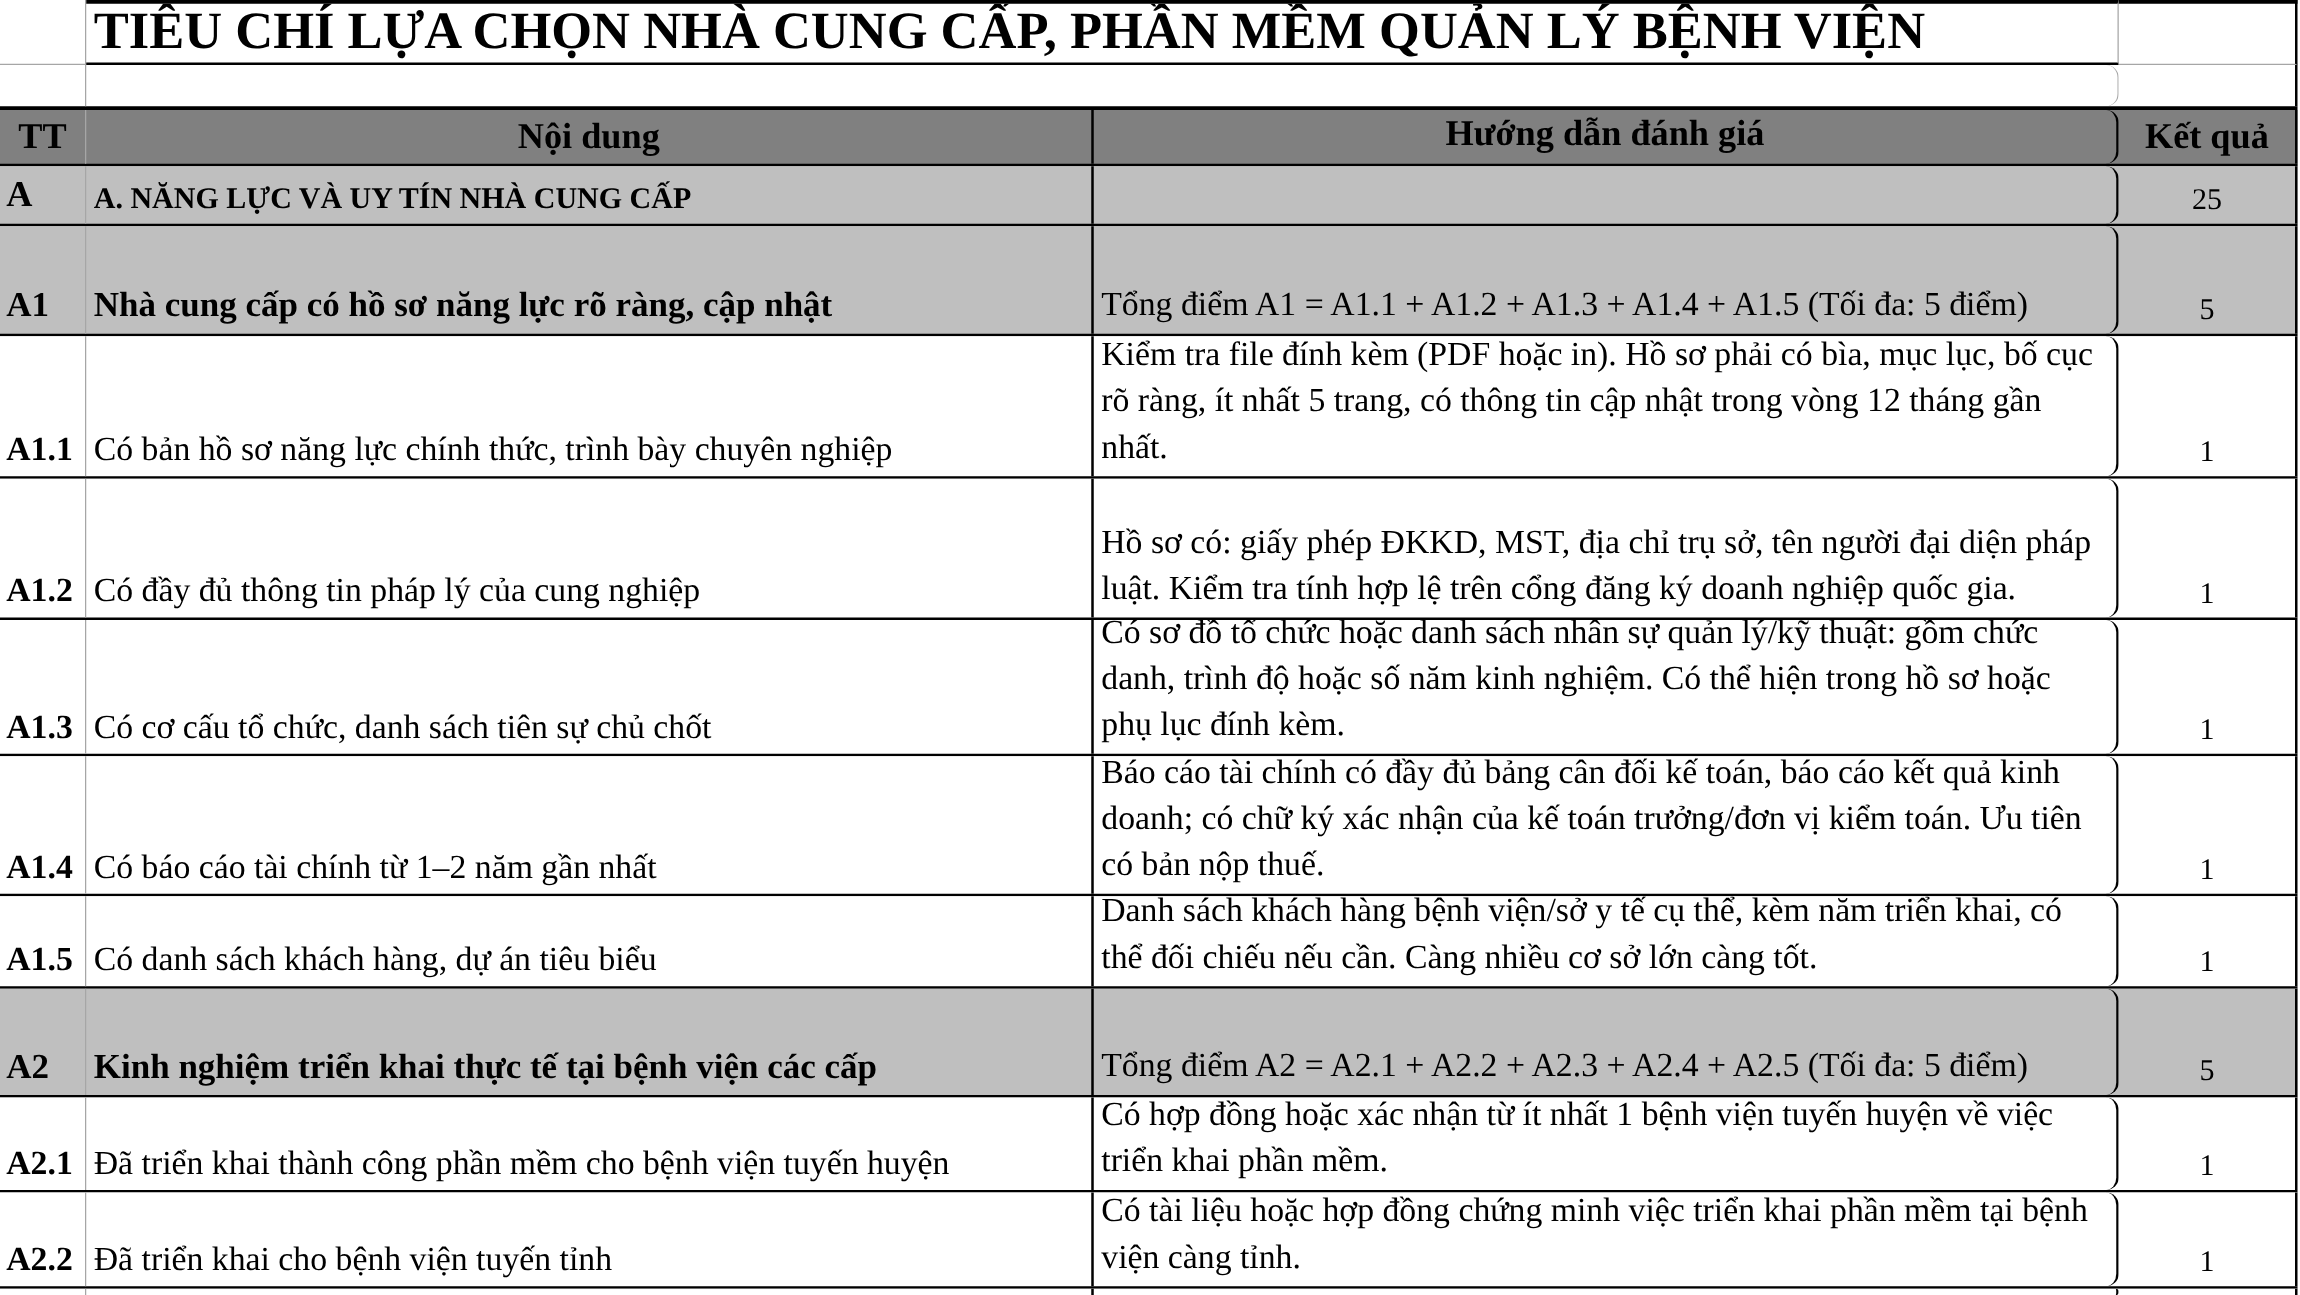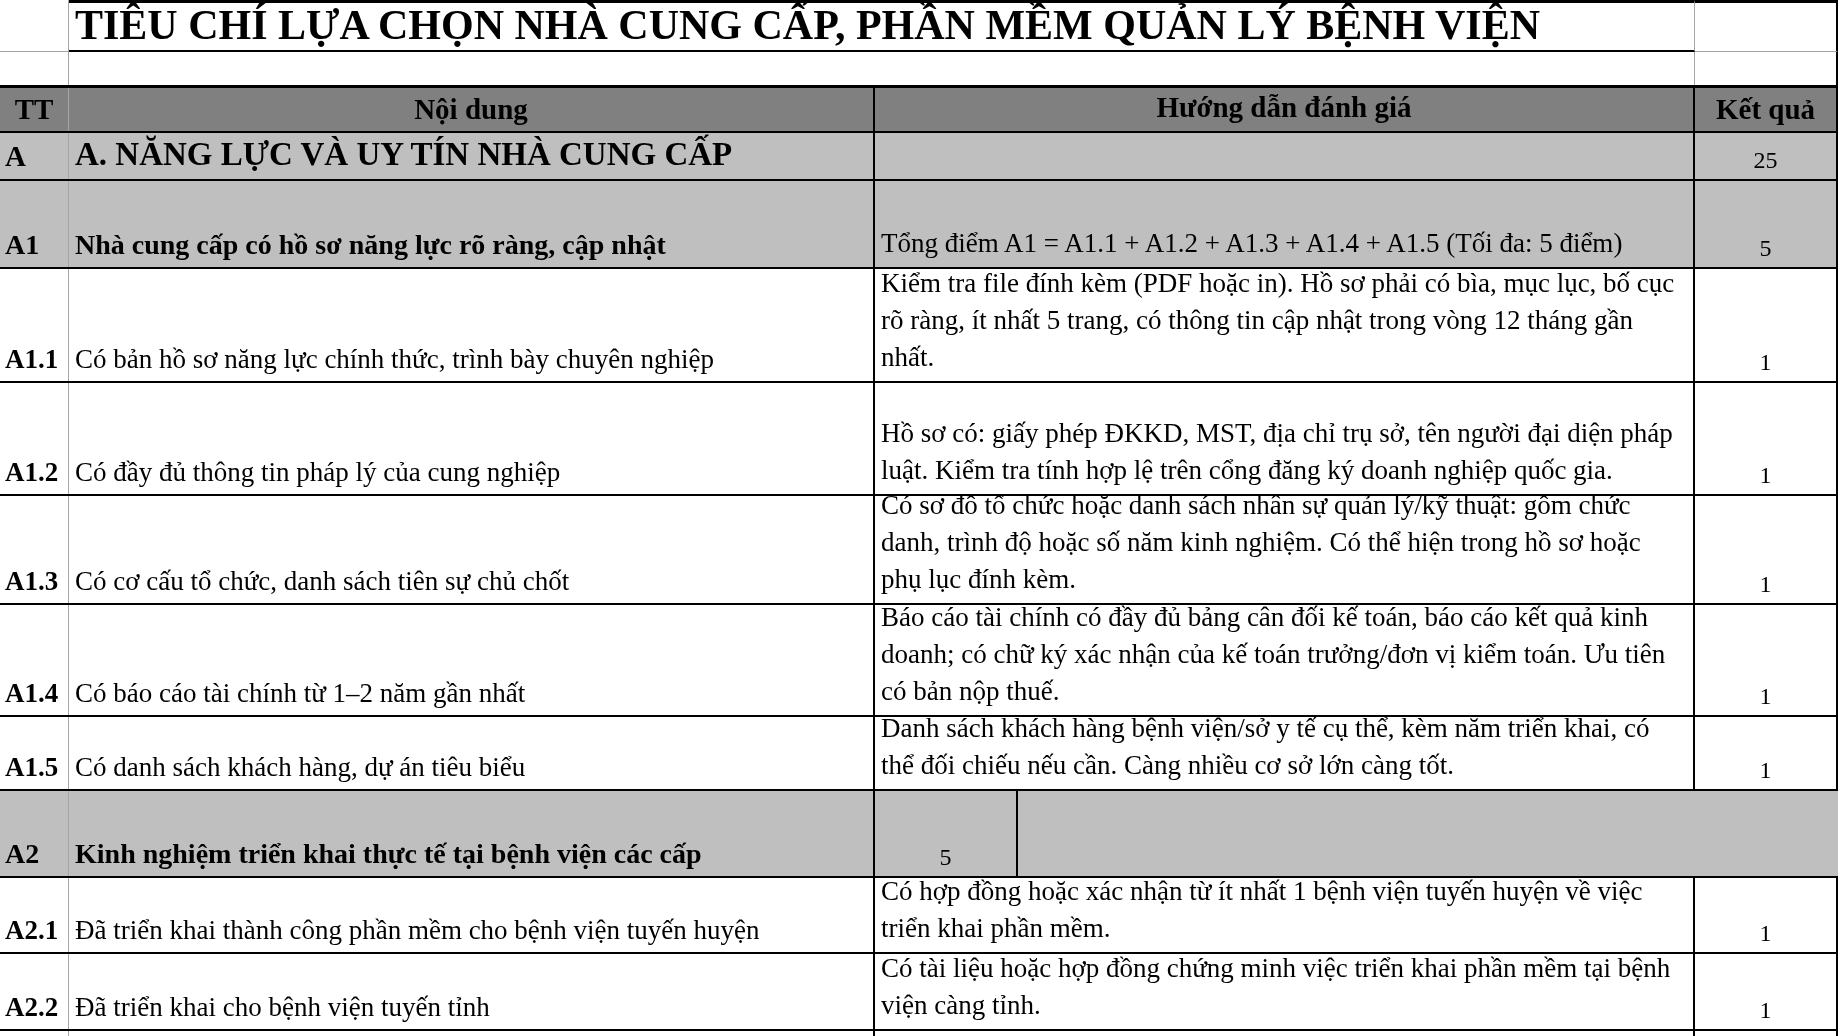--- a/index.html
+++ b/index.html
@@ -4,21 +4,21 @@
 <style>
   html,body{margin:0;padding:0;background:#fff;}
   body{width:1840px;height:1036px;overflow:hidden;
        font-family:"Liberation Serif","DejaVu Serif",serif;color:#000;}
   #sheet{width:1840px;height:1036px;background:#fff;}
   .row{display:flex;width:1838px;box-sizing:border-box;}
   .c{box-sizing:border-box;display:flex;align-items:flex-end;overflow:hidden;}
   
   .c-tt{width:69px;border-right:1px solid #a6a6a6;padding:0 2px 6px 5px;font-weight:bold;font-size:27px;}
   .c-nd{width:806px;border-right:2px solid #000;padding:0 4px 6px 6px;font-size:27px;}
-  .c-hd{width:820px;border-right:2px solid #000;padding:0 10px 5px 6px;font-size:27px;line-height:37px;}
+  .c-hd{width:820px;border-right:2px solid #000;padding:0 10px 5px 6px;font-size:27px;line-height:37px;border-radius:10px;}
   .c-kq{width:143px;border-right:2px solid #000;justify-content:center;padding:0 2px 5px 2px;font-size:24px;}
   
   .r-data{border-bottom:2px solid #000;}
   
   .r-title{height:52px;}
   .t-left{width:69px;border-right:1px solid #a6a6a6;border-bottom:1px solid #a6a6a6;}
   .t-main{width:1626px;border-top:3px solid #000;border-right:1px solid #a6a6a6;border-bottom:2px solid #000;
           font-size:42px;font-weight:bold;padding:0 4px 1px 6px;white-space:nowrap;}
   .t-right{width:143px;border-top:3px solid #000;border-right:2px solid #000;border-bottom:1px solid #a6a6a6;}
   
@@ -27,21 +27,21 @@
   .r-empty .c-hd{border-right:1px solid #a6a6a6;}
   
   .r-header{height:45px;background:#808080;border-bottom:2px solid #000;justify-content:center;}
   .r-header .c{justify-content:center;font-weight:bold;font-size:29px;padding:0 2px 5px 2px;}
   .r-header .c-tt{border-right:1px solid #a6a6a6;}
   
   .r-sec{background:#bfbfbf;}
   .r-sec .c-nd{font-weight:bold;font-size:28px;}
   .r-sec .c-tt{font-size:28px;}
   
-  .rA .c-nd{font-size:33px;}
+  .rA .c-nd{font-size:24px;}
   .rA .c-tt{font-size:29px;}
   
   .r-det{background:#fff;}
   
   .r-sliver{height:5px;background:#fff;}
   .r-sliver .c{padding:0;}
 </style>
 </head>
 <body>
 
@@ -172,20 +172,23 @@
       </div>
   </div>
 
   <div class="row r-data r-sec" style="height:87px">
     <div class="c c-tt">
         <span>A2</span>
       </div>
     <div class="c c-nd">
         <span>Kinh nghiệm triển khai thực tế tại bệnh viện các cấp</span>
       </div>
+    <div class="c c-hd">
+        <span>Tổng điểm A2 = A2.1 + A2.2 + A2.3 + A2.4 + A2.5 (Tối đa: 5 điểm)</span>
+      </div>
     <div class="c c-kq">
         <span>5</span>
       </div>
   </div>
 
   <div class="row r-data r-det" style="height:76px">
     <div class="c c-tt">
         <span>A2.1</span>
       </div>
     <div class="c c-nd">

